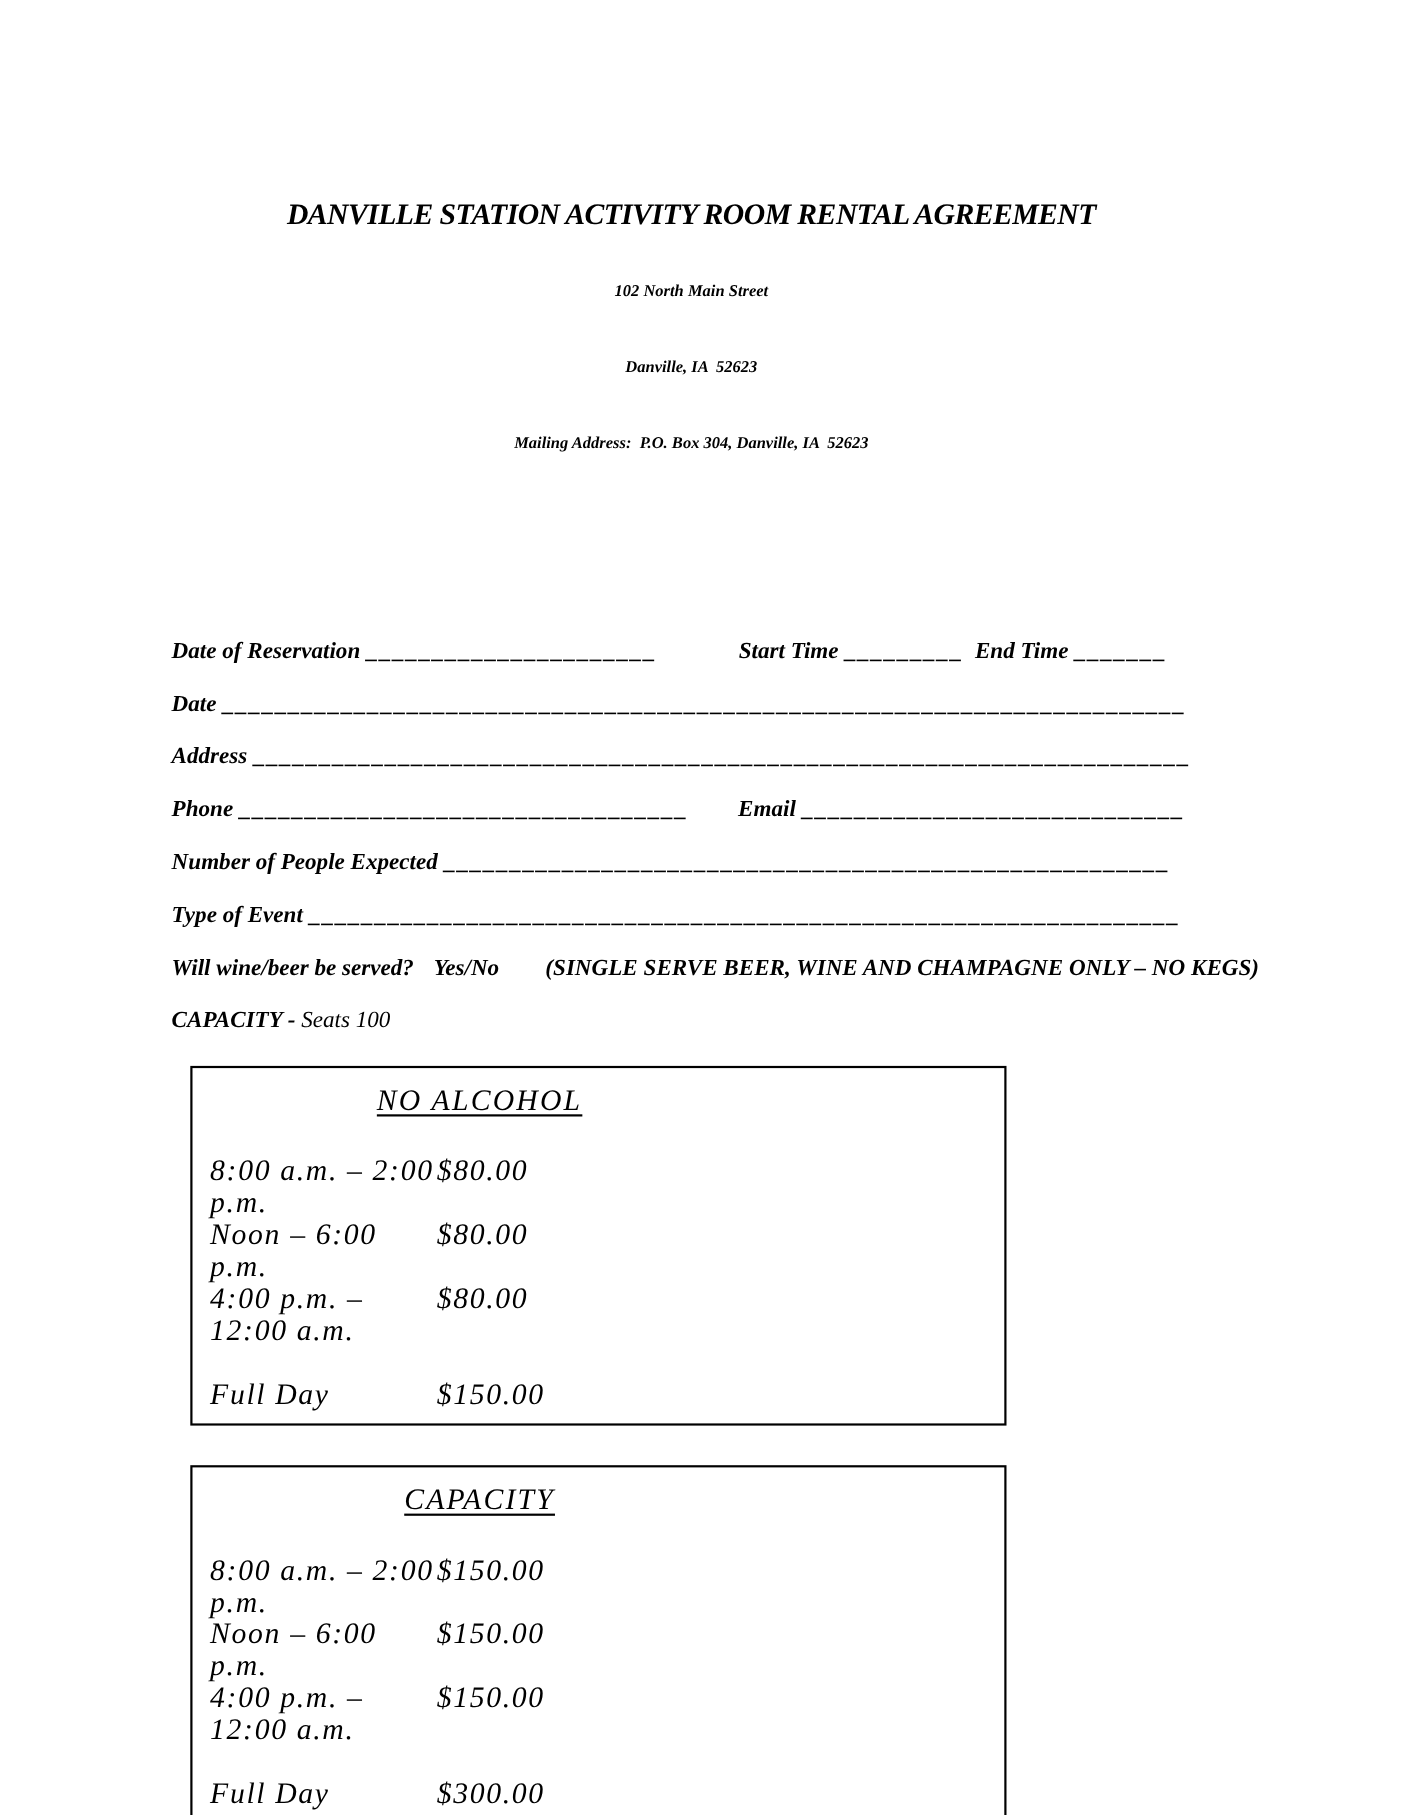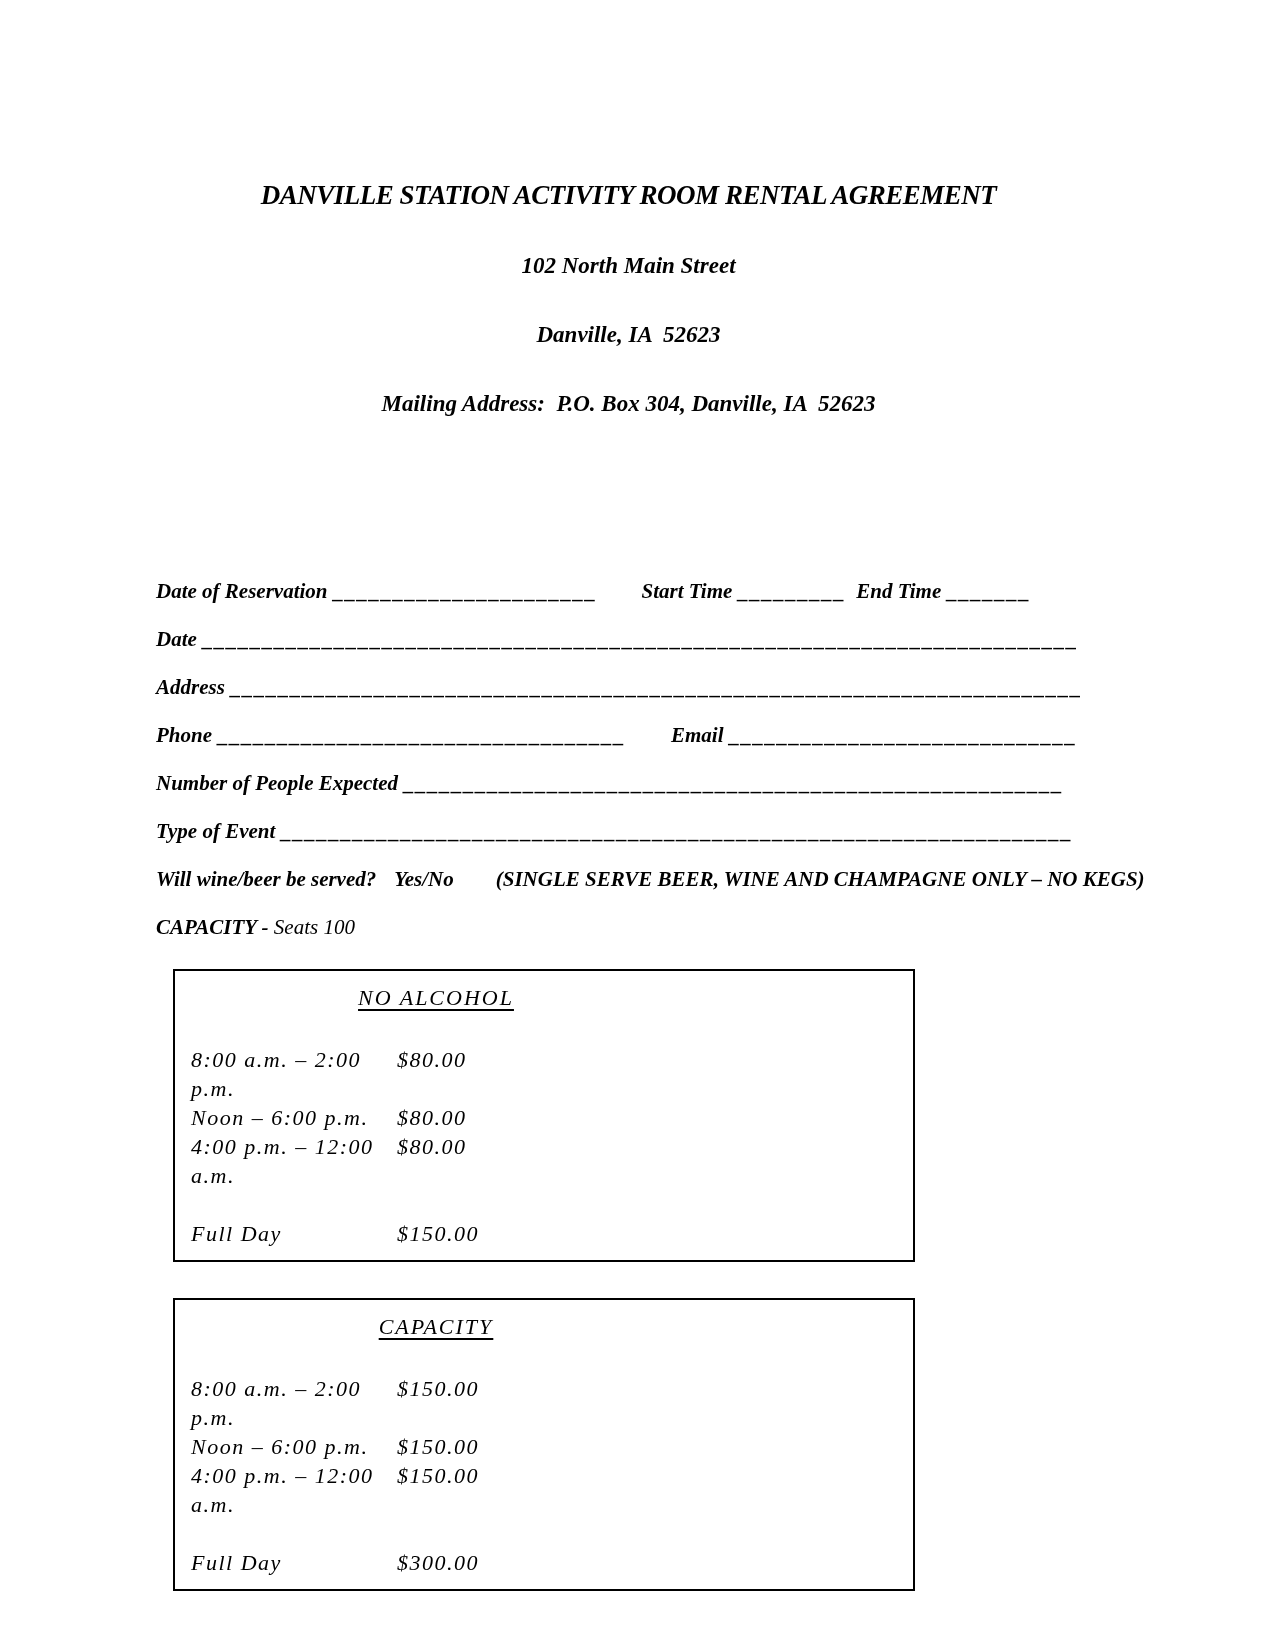--- a/index.html
+++ b/index.html
@@ -13,43 +13,43 @@
     overflow:hidden;
   }
   .content {
     position:absolute;
     left:156px; top:141px;
     width:945px;
     font-style:italic;
   }
   .doc-header { text-align:center; white-space:pre; font-weight:bold; }
   .doc-title  { font-size:27px; line-height:36px; letter-spacing:-0.5px; }
-  .doc-sub    { font-size:23px; line-height:33px; }
+  .doc-sub    { font-size:15px; line-height:33px; }
 
   .form { margin-top:122px; font-size:21px; font-weight:bold; }
   .frow { line-height:26px; margin-bottom:22px; white-space:nowrap; }
   .frow span { white-space:pre; }
   .uline { letter-spacing:1.5px; font-weight:bold; }
-  .ml-st   { margin-left:44px;text-align:center; }
+  .ml-st   { margin-left:74px;text-align:center; }
   .ml-sm   { margin-left:10px; }
   .ml-u    { margin-left:6px; }
   .ml-email{ margin-left:45px; }
   .ml-yes  { margin-left:18px; }
   .ml-note { margin-left:42px; }
   .regular { font-weight:normal; }
   .capacity-row { margin-bottom:29px; }
   .fee-row { margin-bottom:13px; }
 
   .rate-box {
     box-sizing:border-box;
     width:742px;
     margin-left:17px;
     border:2px solid #000;
     padding:14px 10px 12px 16px;
-    font-size:22px;
+    font-size:27px;
     letter-spacing:1.5px;
   }
   .rate-box + .rate-box { margin-top:36px; }
   .box-title-wrap { width:490px; text-align:center; margin-bottom:34px; }
   .box-title {
     text-decoration:underline;
     text-underline-offset:4px;
     text-decoration-thickness:2px;
     letter-spacing:2px;
   }

